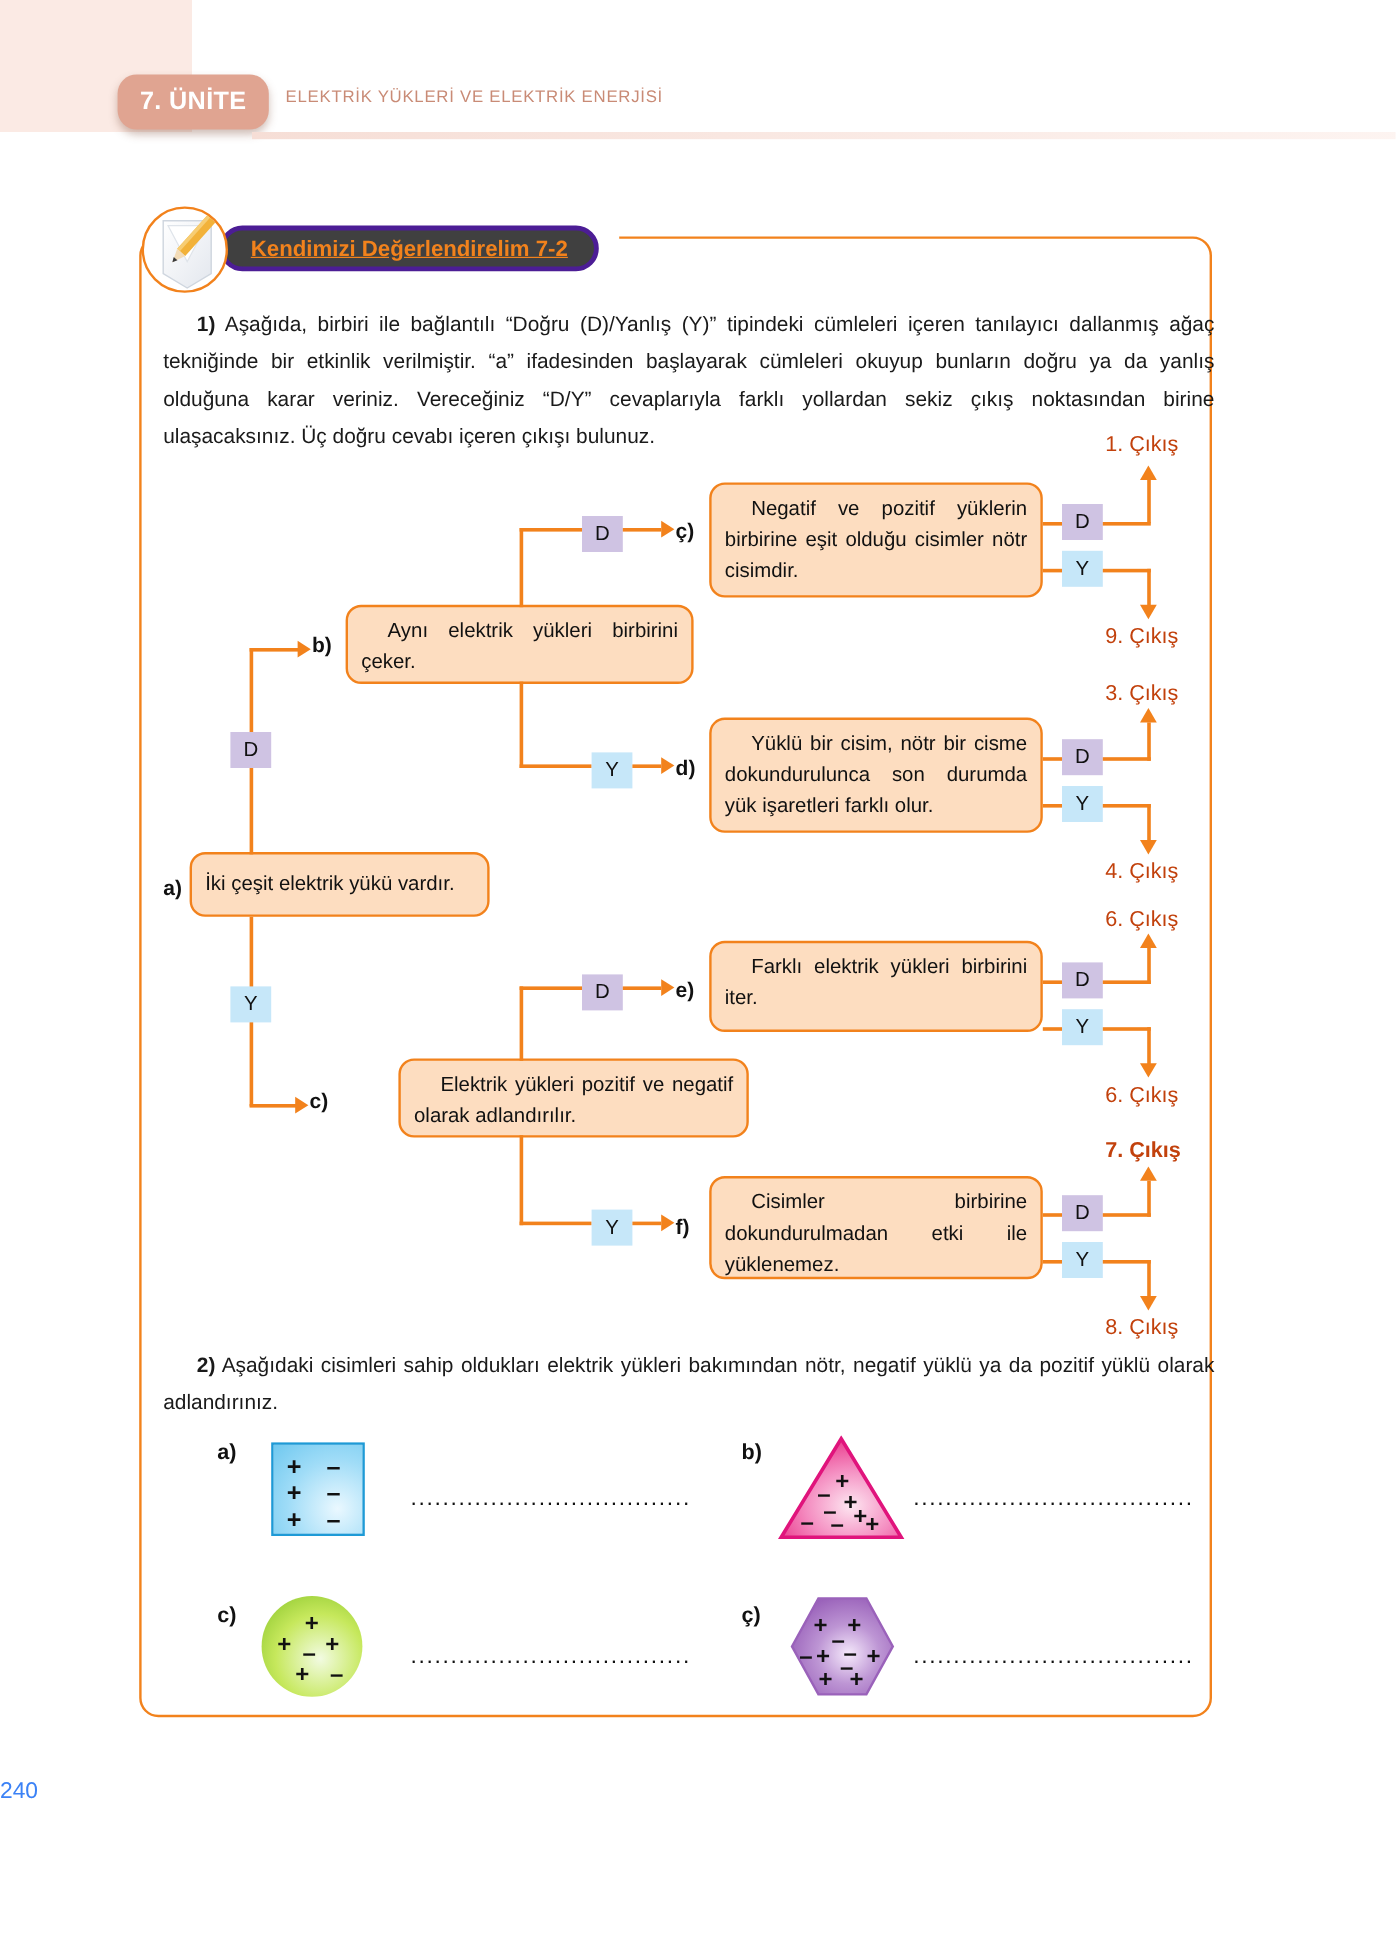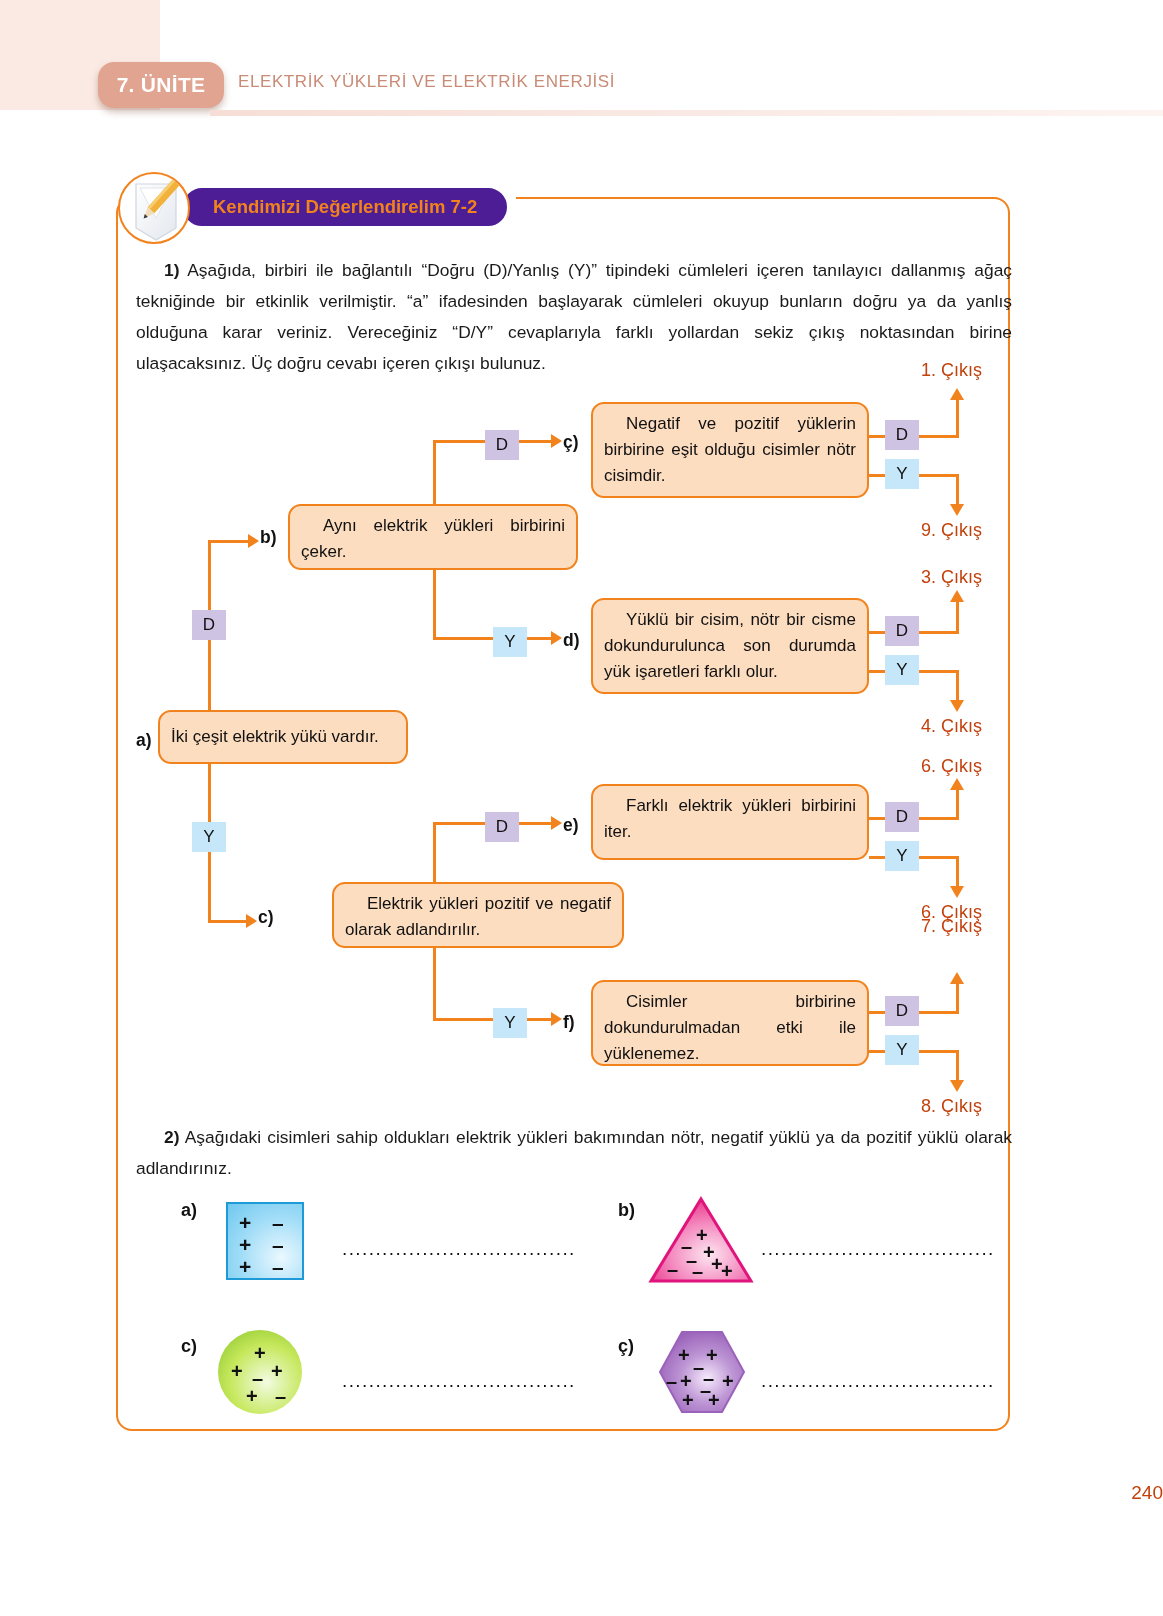--- a/index.html
+++ b/index.html
@@ -21,21 +21,21 @@
     width: 126px; height: 46px;
     background: #e0a491;
     border-radius: 16px;
     box-shadow: 0 4px 7px rgba(120,70,50,.35);
     display: flex; align-items: center; justify-content: center;
     color: #ffffff; font-weight: bold; font-size: 21px;
     letter-spacing: .3px;
   }
   .hdr-title {
     position: absolute; left: 238px; top: 72px;
-    font-size: 17px; color: #c98b76; letter-spacing: .6px;
+    font-size: 14px; color: #c98b76; letter-spacing: .6px;
     white-space: nowrap;
   }
   .hdr-rule {
     position: absolute; left: 210px; top: 110px; width: 960px; height: 6px;
     background: linear-gradient(to right, #f6ded6, #fdf4f1);
   }
 
   
   .frame {
     position: absolute; left: 116px; top: 197px;
@@ -43,25 +43,26 @@
     border: 2px solid #f2821c; border-radius: 16px;
     background: #ffffff;
   }
   .frame-notch {
     position: absolute; left: 176px; top: 188px;
     width: 340px; height: 22px; background: #ffffff;
   }
   .section-pill {
     position: absolute; left: 183px; top: 188px;
     height: 38px; padding: 0 22px 0 22px;
-    border: 8px solid #4c1d95; border-radius: 19px;
-    background: #4c1d95;
+    border: 4px solid #4c1d95; border-radius: 19px;
+    background: #404040;
     display: flex; align-items: center;
     color: #f2821c; font-weight: bold; font-size: 18.5px;
     white-space: nowrap;
+    text-decoration: underline;
   }
   .pencil-badge {
     position: absolute; left: 118px; top: 172px;
     width: 72px; height: 72px; border-radius: 50%;
     background: #ffffff; border: 2px solid #f2821c;
     overflow: hidden;
   }
   .pencil-badge svg { display: block; }
 
   
@@ -126,21 +127,21 @@
   .tri { position: absolute; width: 106px; height: 88px; }
   .hex { position: absolute; width: 88px; height: 84px; }
   .cir {
     position: absolute; width: 84px; height: 84px; border-radius: 50%;
     background: radial-gradient(circle at 58% 62%, #f2fbe2 0%, #c6e85c 52%, #84c227 100%);
   }
   .glyph { position: absolute; font-weight: bold; font-size: 20px; color: #111; line-height: 1; }
 
   .pageno {
     position: absolute; left: 0; top: 1482px; width: 1163px;
-    text-align: right; font-size: 19px; color: #c2410c;
+    text-align: left; font-size: 19px; color: #3b82f6;
   }
 </style>
 </head>
 <body>
 
 <div id="page">
 
   <div class="hdr-tint"></div>
   <div class="unit-badge">7. ÜNİTE</div>
   <div class="hdr-title">ELEKTRİK YÜKLERİ VE ELEKTRİK ENERJİSİ</div>
@@ -281,21 +282,21 @@
     <div class="dy d" style="left:749px; top:430px;">D</div>
     <div class="ln h" style="left:783px; top:445px; width:40px;"></div>
 
     <div class="ln h" style="left:733px; top:484px; width:16px;"></div>
     <div class="dy y" style="left:749px; top:469px;">Y</div>
     <div class="ln h" style="left:783px; top:484px; width:40px;"></div>
     <div class="ln v" style="left:820px; top:484px; height:32px;"></div>
     <div class="arrow dn" style="left:814px; top:514px;"></div>
     <div class="exit" style="left:785px; top:530px;">6. Çıkış</div>
 
-    <div class="exit" style="left:785px; top:544px;">7. Çıkış</div>
+    <div class="exit" style="left:785px; top:576px;font-weight:bold;">7. Çıkış</div>
     <div class="arrow u" style="left:814px; top:600px;"></div>
     <div class="ln v" style="left:820px; top:612px; height:30px;"></div>
     <div class="ln h" style="left:733px; top:639px; width:16px;"></div>
     <div class="dy d" style="left:749px; top:624px;">D</div>
     <div class="ln h" style="left:783px; top:639px; width:40px;"></div>
 
     <div class="ln h" style="left:733px; top:678px; width:16px;"></div>
     <div class="dy y" style="left:749px; top:663px;">Y</div>
     <div class="ln h" style="left:783px; top:678px; width:40px;"></div>
     <div class="ln v" style="left:820px; top:678px; height:32px;"></div>

